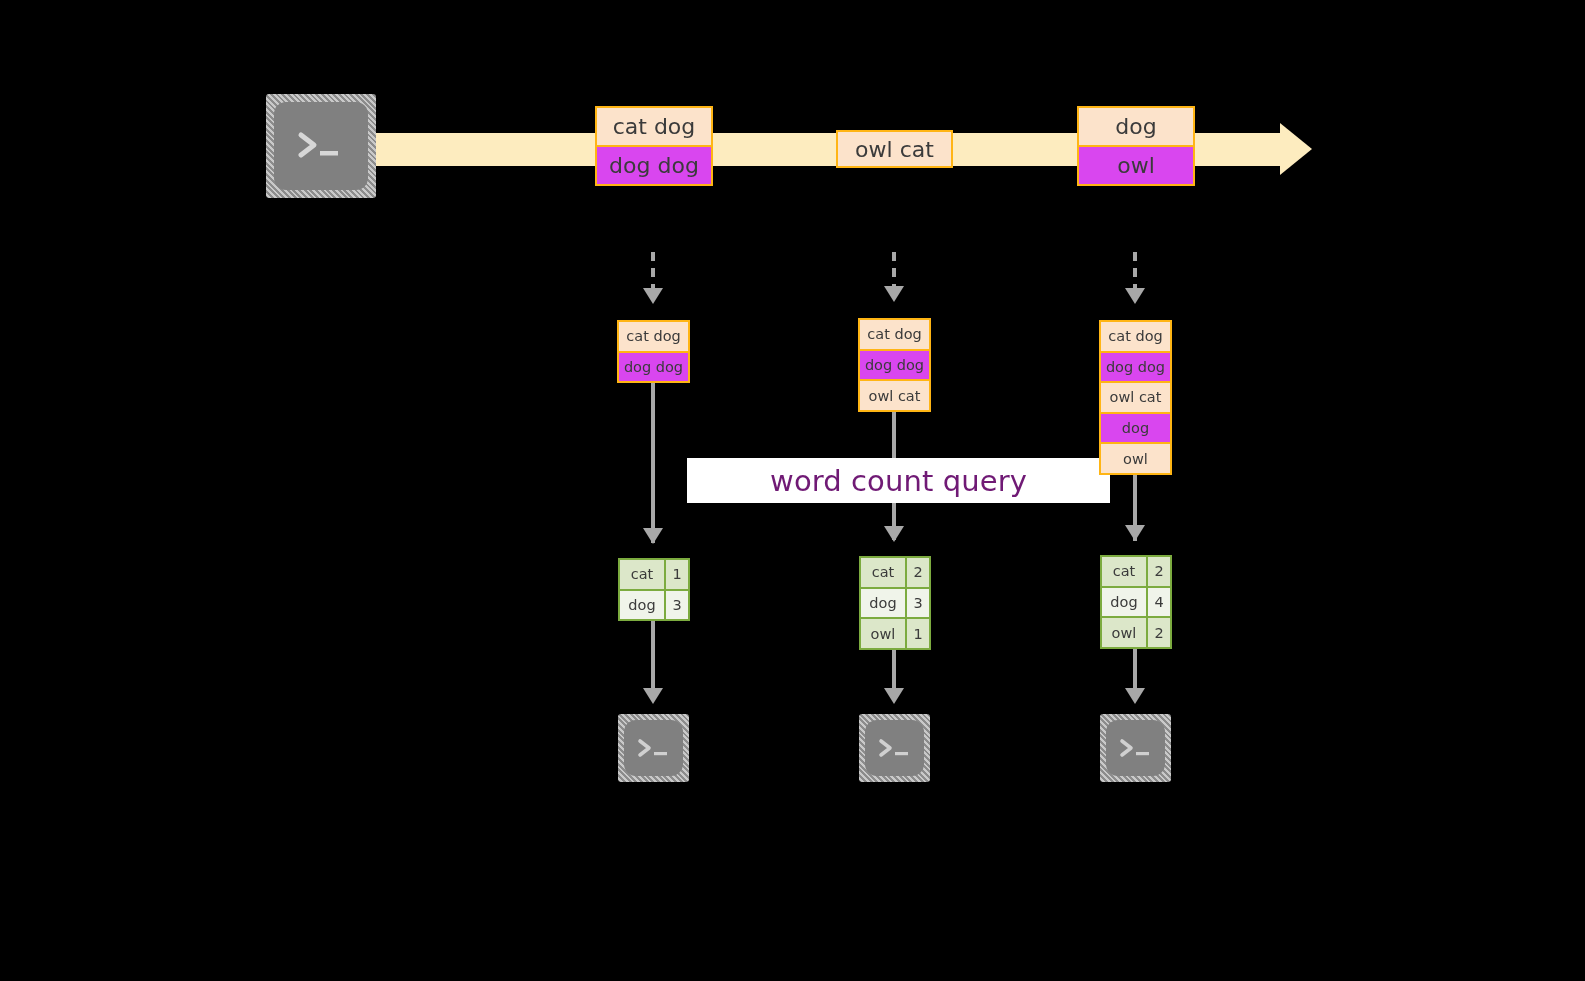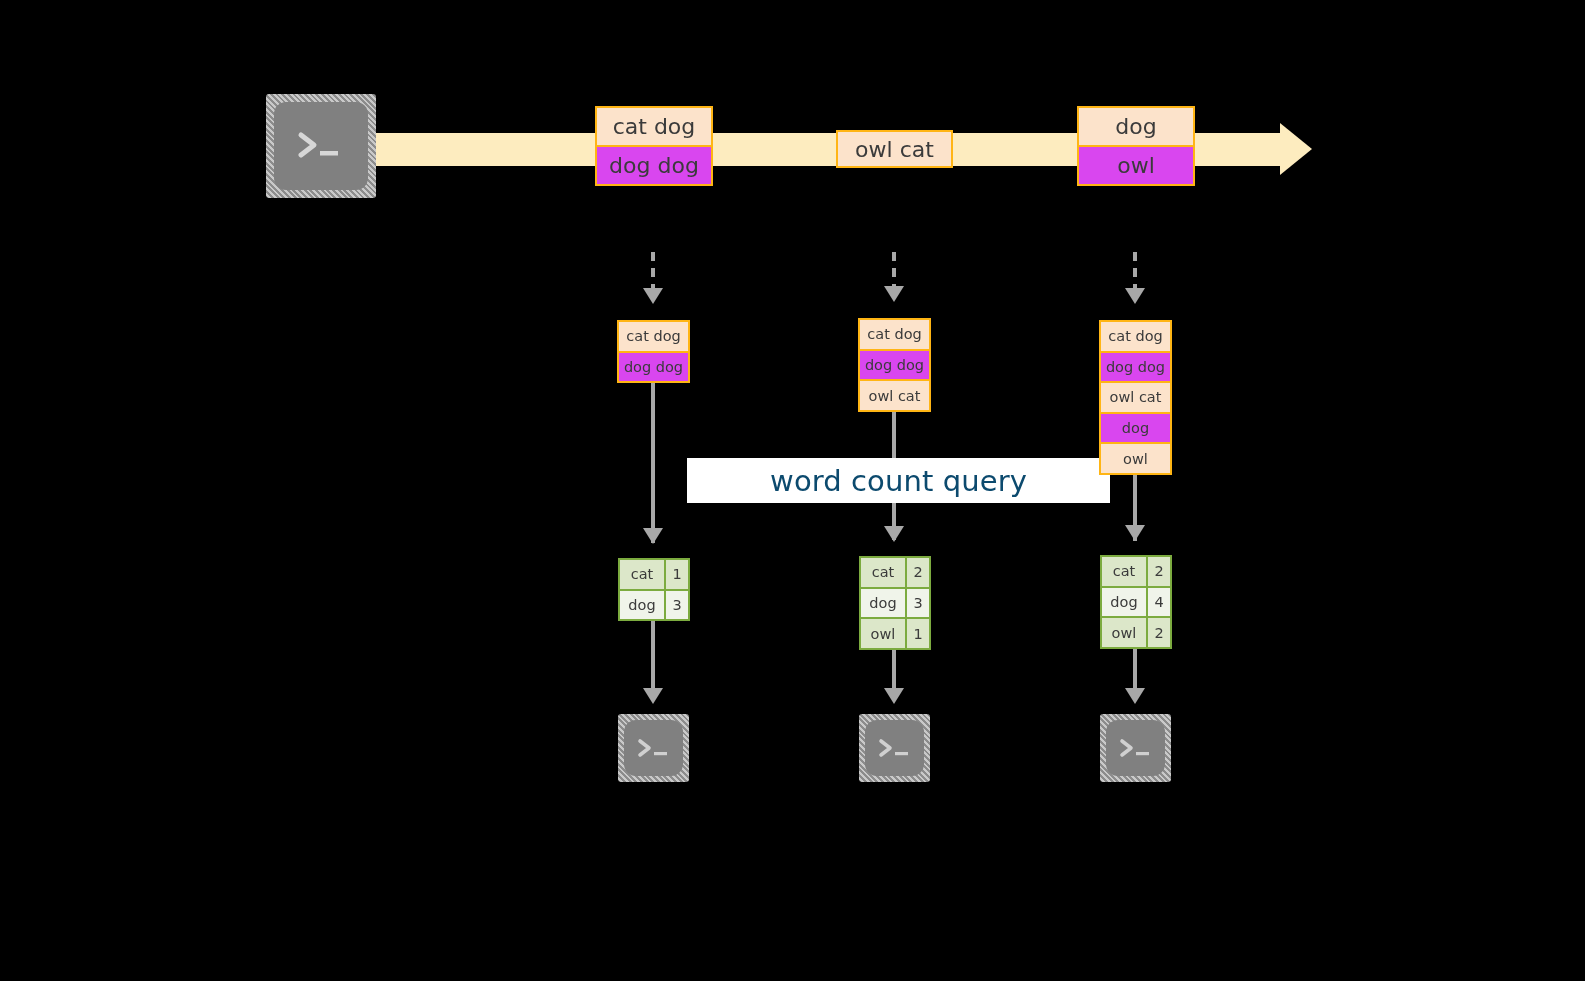--- a/index.html
+++ b/index.html
@@ -133,21 +133,21 @@
     border-left: 10px solid transparent;
     border-right: 10px solid transparent;
     border-top: 16px solid #A8A8A8;
     z-index: 3;
   }
 
   
   .querylabel {
     position: absolute;
     background: #FFFFFF;
-    color: #0c4a6e;
+    color: #701a75;
     display: flex;
     align-items: center;
     justify-content: center;
     z-index: 5;
     letter-spacing: .1px;
   }
 </style>
 </head>
 <body>
 

